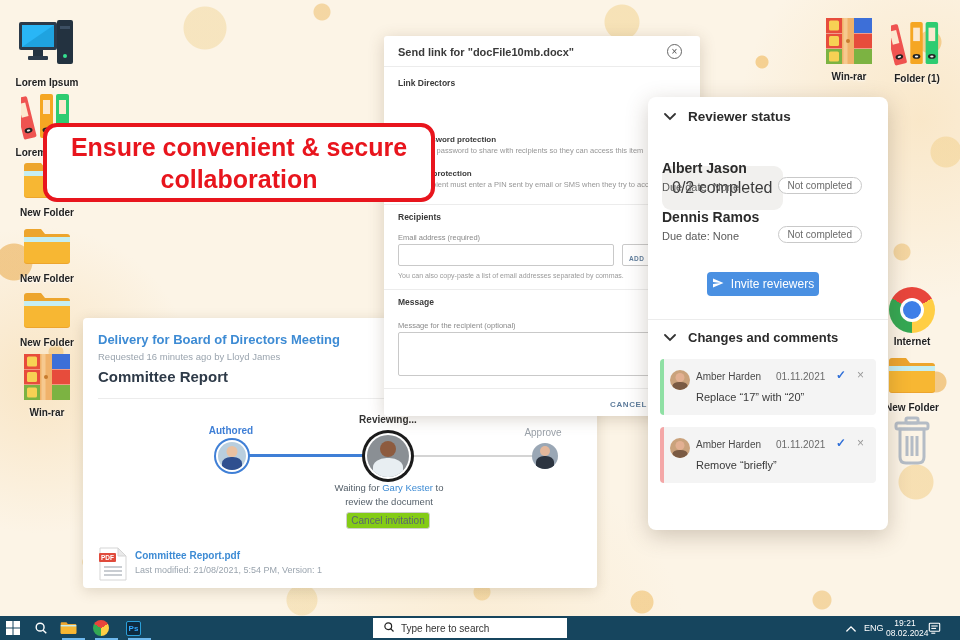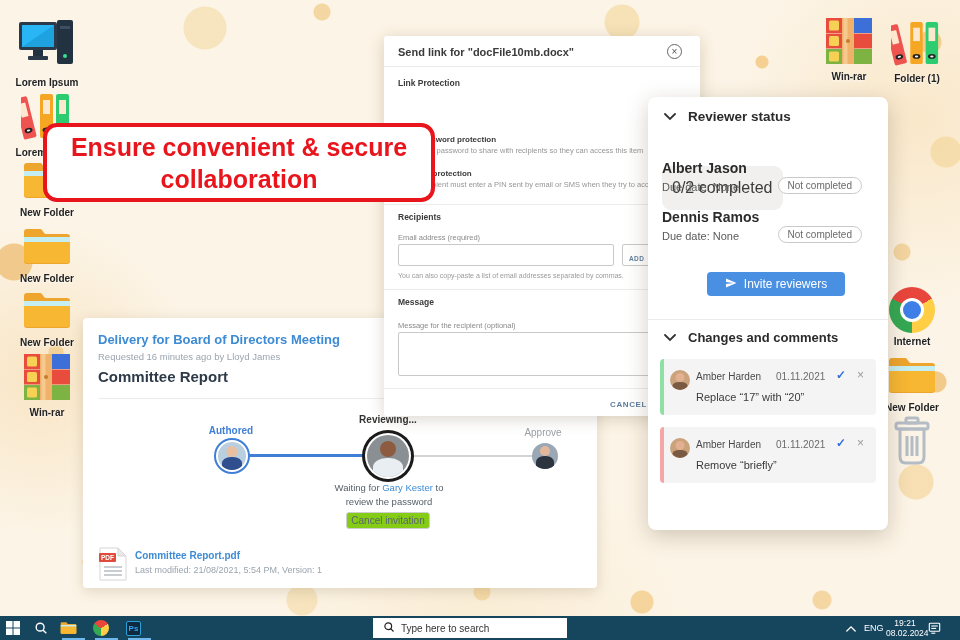--- a/index.html
+++ b/index.html
@@ -64,21 +64,21 @@
   .txt-input { position:absolute; background:#fff; border:1px solid #c9c9c9; border-radius:2px; font-size:8px; padding:2px 4px; font-family:"Liberation Sans",sans-serif; }
   .add-btn { position:absolute; border:1px solid #c9c9c9; border-radius:2px; background:#fff; font-size:6.5px; font-weight:700; color:#5f7d9c; text-align:left; padding:7px 0 0 6px; letter-spacing:.4px; cursor:pointer; }
   .helper { font-size:7px; color:#9a9a9a; }
   .cancel-lbl { font-size:8px; font-weight:700; color:#5f7d9c; letter-spacing:.6px; cursor:pointer; }
   
   .pan-head { position:absolute; display:flex; align-items:center; gap:12px; font-size:13.5px; font-weight:700; color:#2b2b2b; }
   .badge { position:absolute; background:#f1f0ee; border-radius:9px; font-size:16px; color:#3a3a3a; padding:13px 10px;margin-top:32px; }
   .rev-name { position:absolute; font-size:14px; font-weight:700; color:#2b2b2b; }
   .rev-due  { position:absolute; font-size:11px; color:#5a5a5a; }
   .pill { position:absolute; border:1px solid #c9c9c9; border-radius:10px; font-size:10px; color:#6a6a6a; padding:2px 9px; background:#fff; }
-  .invite-btn { position:absolute; left:59px; top:175px; width:138px; height:24px; background:#4a90e2; border-radius:4px; color:#fff; font-size:12px;
+  .invite-btn { position:absolute; left:59px; top:175px; width:112px; height:24px; background:#4a90e2; border-radius:4px; color:#fff; font-size:12px;
                 display:flex; align-items:center; justify-content:center; gap:7px; cursor:pointer; }
   .comment { position:absolute; left:12px; width:216px; height:56px; background:#f4f4f4; border-radius:4px; }
   .comment::before { content:""; position:absolute; left:0; top:0; bottom:0; width:4px; border-radius:4px 0 0 4px; }
   .comment.green::before { background:#8fe0a4; }
   .comment.red::before   { background:#f4a7a7; }
   .c-name { position:absolute; left:36px; top:12px; font-size:10px; color:#4a4a4a; }
   .c-date { position:absolute; left:116px; top:12px; font-size:10px; color:#6a6a6a; }
   .c-check{ position:absolute; left:176px; top:9px;  font-size:12px; font-weight:700; color:#2f6fd8; cursor:pointer; }
   .c-x    { position:absolute; left:197px; top:9px;  font-size:12px; color:#9a9a9a; cursor:pointer; }
   .c-text { position:absolute; left:36px; top:32px; font-size:11px; color:#3a3a3a; }
@@ -267,21 +267,21 @@
     <span class="head" style="top:6px; width:16px; height:16px; background:#8d5b3f;"></span>
     <span class="bod" style="top:23px; width:30px; height:20px; background:#e8eef2;"></span>
   </div>
   <div class="avatar" style="left:449px; top:125px; width:26px; height:26px; position:absolute; background:#9aa7b5;">
     <span class="head" style="top:3px; width:10px; height:10px; background:#e3b79b;"></span>
     <span class="bod" style="top:13px; width:18px; height:13px; background:#2c3440;"></span>
   </div>
 
   <div class="waiting">
     <span>Waiting for </span><span class="lnk">Gary Kester</span><span> to</span><br>
-    <span>review the password</span>
+    <span>review the document</span>
   </div>
   <div class="cancel-inv">Cancel invitation</div>
 
   <span class="abs" style="left:16px; top:228px;"><svg width="28" height="36" viewBox="0 0 28 34">
         <path d="M1 1 h18 l8 8 v24 h-26 z" fill="#fff" stroke="#d5d5d5"></path>
         <path d="M19 1 l8 8 h-8 z" fill="#e9e9e9" stroke="#d5d5d5"></path>
         <rect x="0" y="6" width="17" height="9" rx="1" fill="#e04b3c"></rect>
         <text x="8.5" y="13" font-size="6.5" fill="#fff" text-anchor="middle" font-weight="bold" font-family="Liberation Sans, sans-serif">PDF</text>
         <line x1="5" y1="20" x2="23" y2="20" stroke="#c9cdd2" stroke-width="2"></line>
         <line x1="5" y1="24" x2="23" y2="24" stroke="#c9cdd2" stroke-width="2"></line>
@@ -289,21 +289,21 @@
       </svg></span>
   <div class="abs file-name">Committee Report.pdf</div>
   <div class="abs file-meta">Last modified: 21/08/2021, 5:54 PM, Version: 1</div>
 </div>
 
 <div class="dialog">
   <div class="abs dlg-title">Send link for "docFile10mb.docx"</div>
   <div class="abs dlg-close">×</div>
   <div class="hline" style="left:0; top:30px; width:100%;"></div>
 
-  <div class="abs sec-head" style="left:14px; top:42px;">Link Protection</div>
+  <div class="abs sec-head" style="left:14px; top:42px;">Link Directors</div>
 
   <div class="lp-option" style="top:99px;">
     <span class="radio off"></span>
     <span>
       <span class="lp-label" style="display:block;">Password protection</span>
       <span class="lp-desc" style="display:block;">Set a password to share with recipients so they can access this item</span>
     </span>
   </div>
   <div class="lp-option" style="top:133px; width:290px;">
     <span class="radio off"></span>

